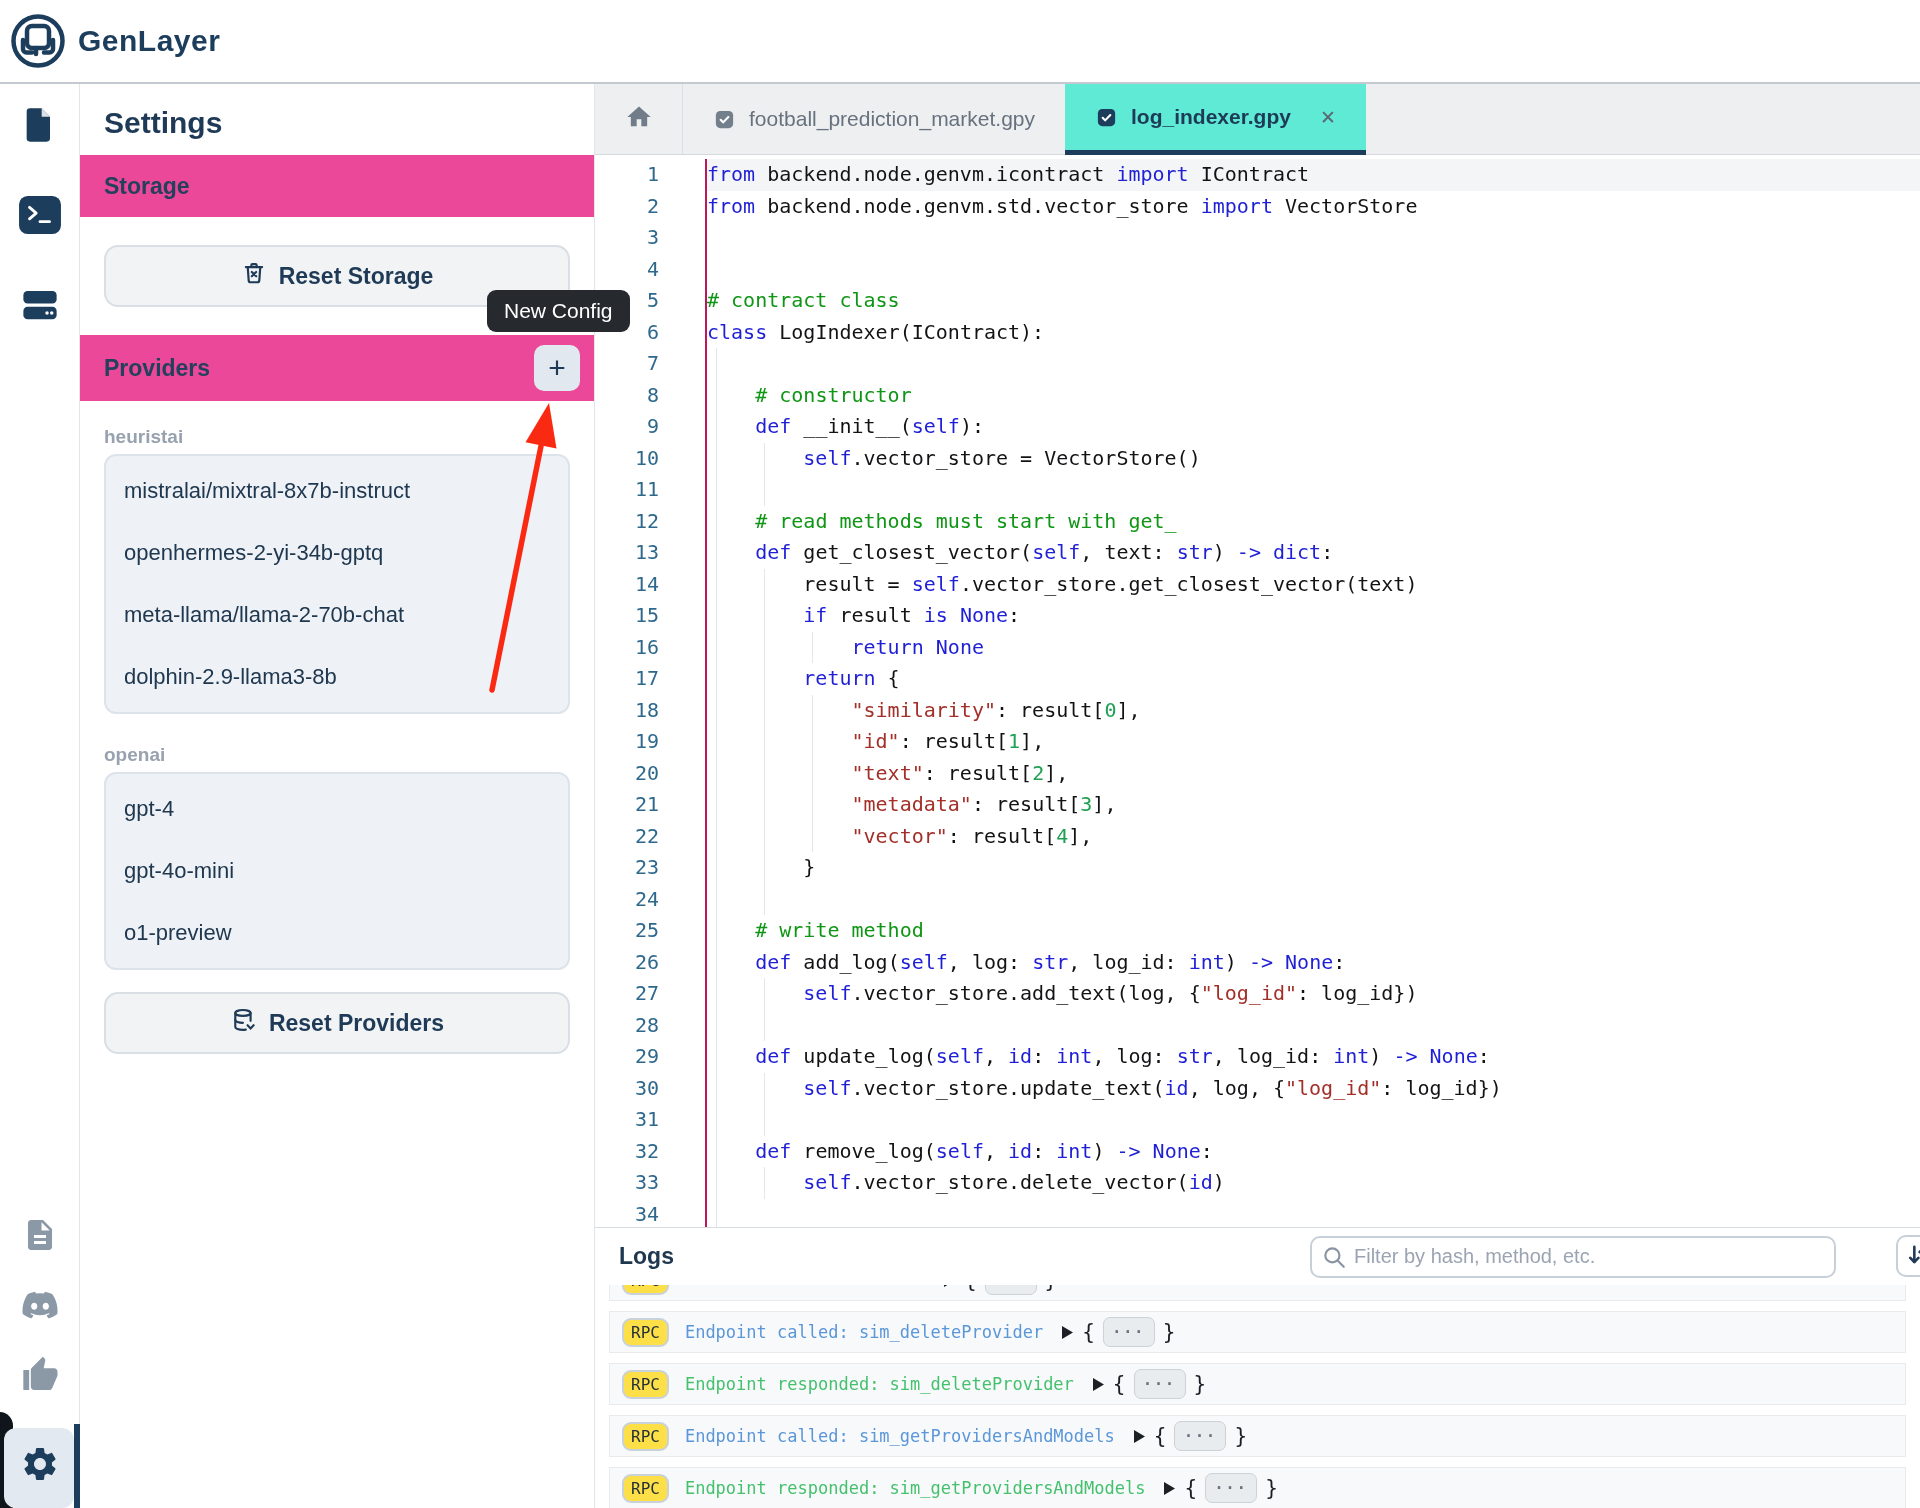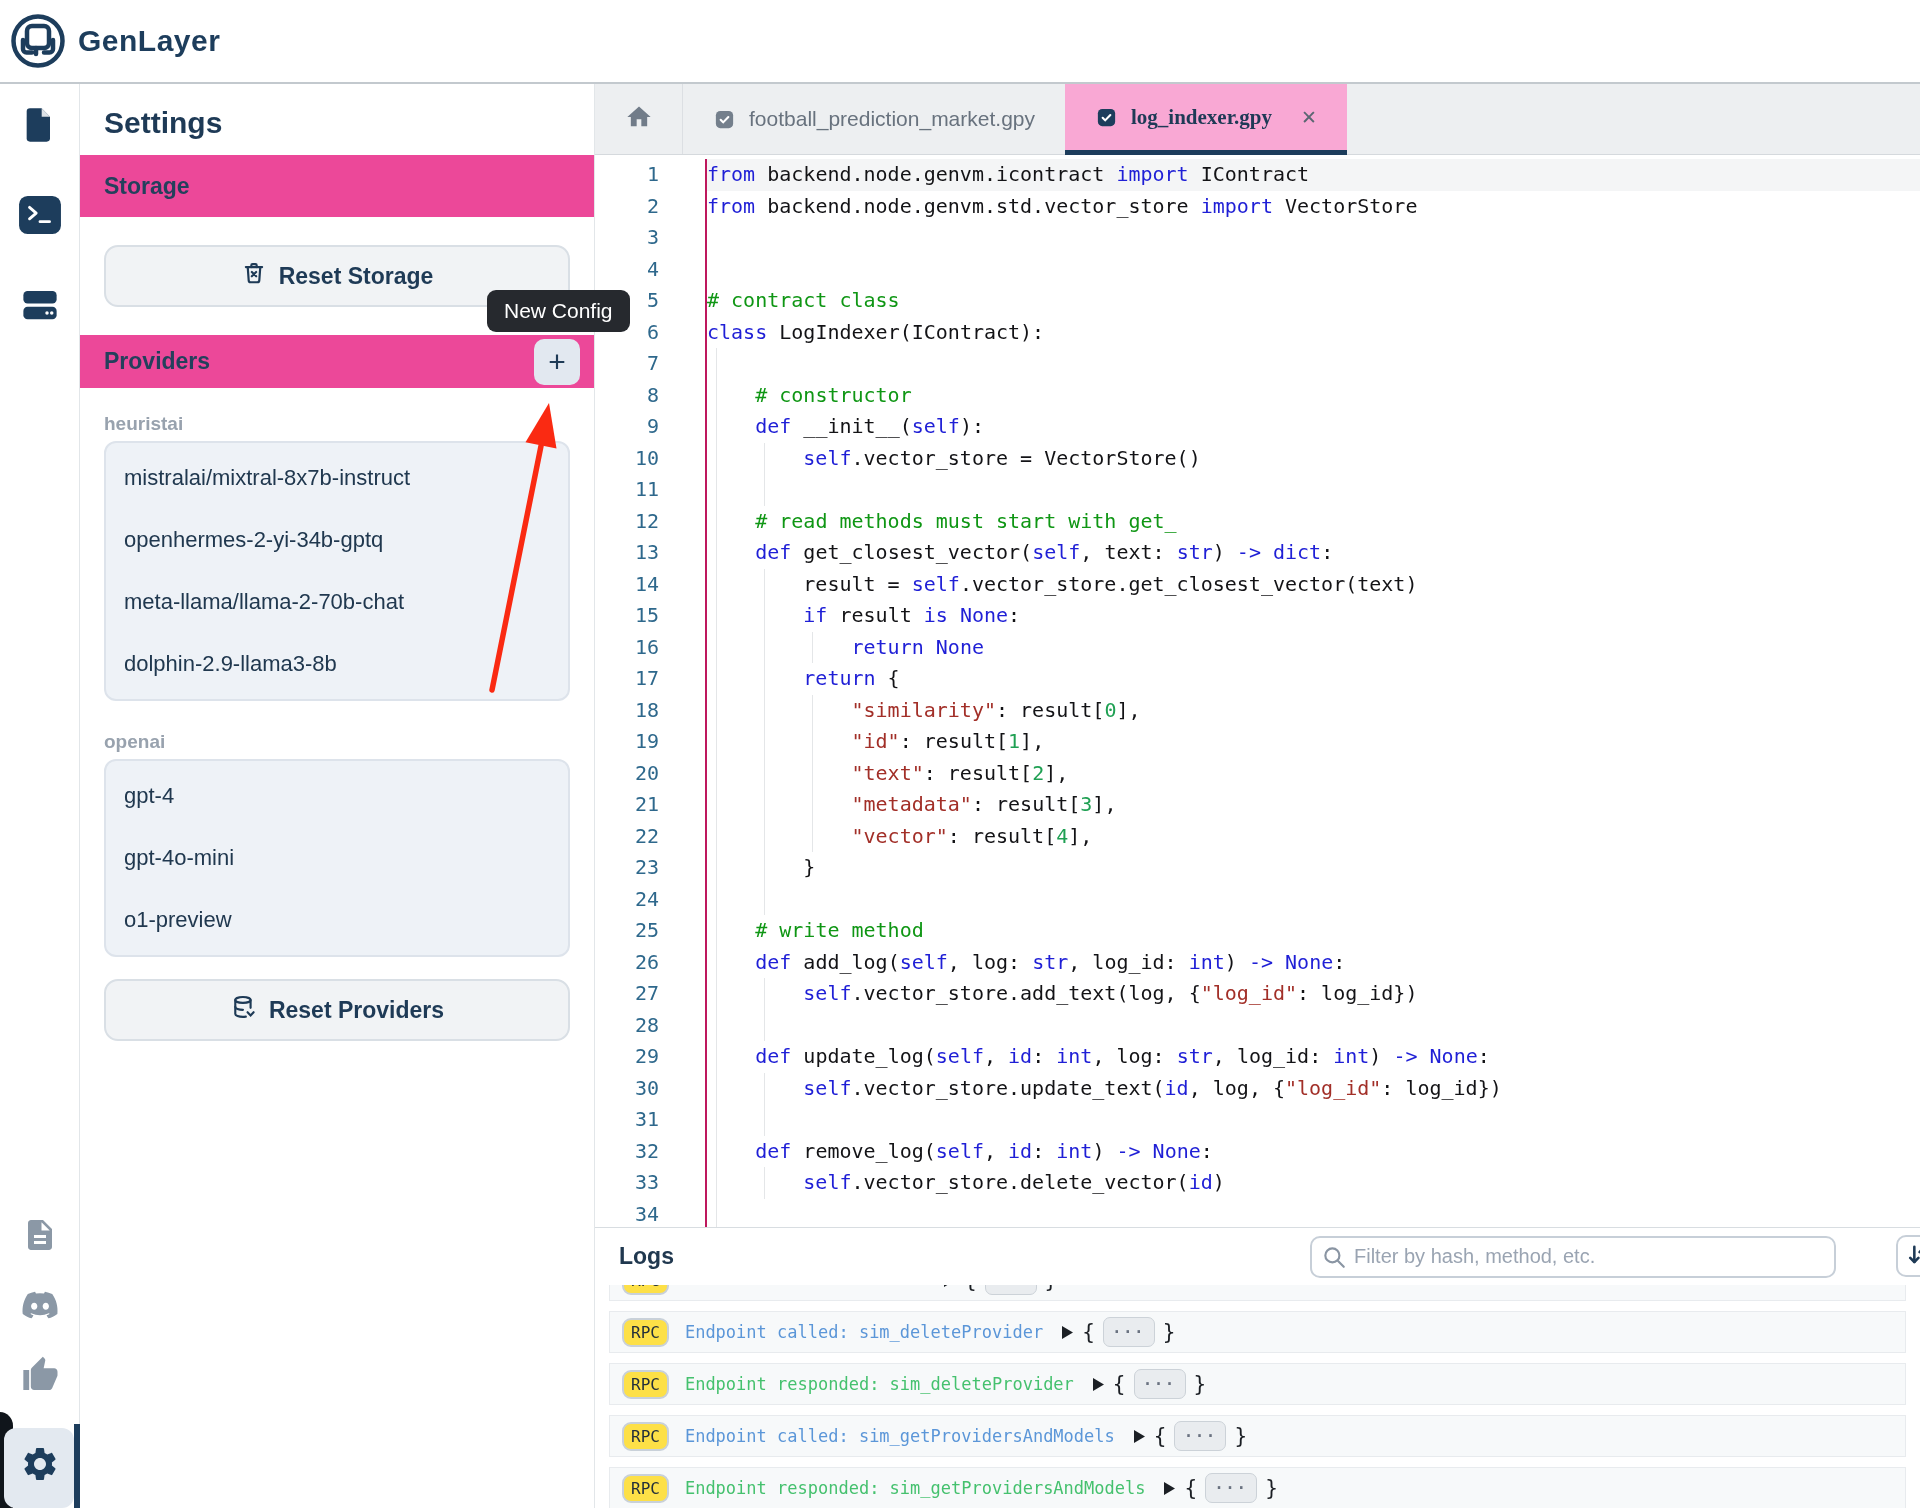--- a/index.html
+++ b/index.html
@@ -20,39 +20,39 @@
   .rail-btn { width:46px; height:46px; display:flex; align-items:center; justify-content:center; cursor:pointer; }
   .rail-item-active { position:relative; width:80px; height:84px; display:flex; align-items:center; justify-content:center; }
   .rail-item-active .active-bg { position:absolute; left:4px; top:4px; right:6px; bottom:0; background:#e3e9f0; border-radius:12px; }
   .rail-item-active .active-bar { position:absolute; right:-1px; top:0; bottom:0; width:7px; background:var(--brand_navy,#1d3d5c); }
   .dark-corner { position:absolute; left:-14px; top:1328px; width:27px; height:190px; background:#10151b; border-radius:14px; }
 
   
   .settings { position:relative; width:515px; flex:0 0 auto; border-right:1px solid #e2e6e9; background:#fff; }
   .s-title { padding:22px 24px 14px 24px; font-size:30px; font-weight:700; color:#1e3a56; height:71px; }
   .s-band { height:62px; background:#ec4899; display:flex; align-items:center; padding:0 14px 0 24px; font-size:23px; font-weight:600; color:#24405c; }
-  .s-band.providers { height:53px; justify-content:space-between; }
+  .s-band.providers { height:66px; justify-content:space-between; }
   .btn { display:flex; align-items:center; justify-content:center; gap:12px; margin:28px 24px; height:62px; width:calc(100% - 48px);
          background:#f1f3f5; border:2px solid #d9dfe5; border-radius:14px; font-size:23px; font-weight:700; color:#1e3a56; cursor:pointer; font-family:"Liberation Sans",sans-serif; }
   .plus-btn { width:46px; height:46px; border:none; border-radius:10px; background:#e2e8f0; color:#1e3a56; font-size:30px; font-weight:500; line-height:1; cursor:pointer; display:flex; align-items:center; justify-content:center; }
   .pg-wrap { margin-top:25px; }
   .pg-label { margin:30px 24px 6px 24px; font-size:19px; font-weight:700; color:#98a2ae; }
   .pg-wrap > .pg-label:first-child { margin-top:0; }
   .pg-card { margin:0 24px; background:#eef2f7; border:2px solid #dde3eb; border-radius:12px; padding:4px 0; }
   .pg-item { height:62px; display:flex; align-items:center; padding-left:18px; font-size:22px; color:#20384f; cursor:pointer; }
   .tooltip { position:absolute; left:407px; top:206px; background:#26292e; color:#fff; font-size:21px; padding:9px 17px; border-radius:9px; z-index:30; white-space:nowrap; }
   .arrow-overlay { position:absolute; left:0; top:0; width:515px; height:1424px; pointer-events:none; z-index:20; }
 
   
   .work { flex:1; min-width:0; display:flex; flex-direction:column; background:#fff; }
   .tabbar { height:71px; flex:0 0 auto; background:#edeff1; border-bottom:1px solid #d5d9dd; display:flex; align-items:stretch; }
   .home-cell { width:88px; display:flex; align-items:center; justify-content:center; border-right:1px solid #dcdfe3; cursor:pointer; }
   .tab { display:flex; align-items:center; gap:13px; padding:12px 30px; font-size:21px; color:#68727e; cursor:pointer; }
   .tab .tab-icon { color:#747f8c; display:flex; }
-  .tab.active { background:#f9a8d4; color:#1e3a56; font-weight:600; border-bottom:5px solid #1d3d5c; margin-bottom:-1px;font-family:Liberation Serif, serif; }
+  .tab.active { background:#5eead4; color:#1e3a56; font-weight:600; border-bottom:5px solid #1d3d5c; margin-bottom:-1px; }
   .tab.active .tab-icon { color:#1d3d5c; }
   .tab-close { margin-left:16px; font-size:19px; color:#5b6672; font-weight:400; cursor:pointer; }
 
   
   .editor { flex:1; overflow:hidden; padding-top:4px; background:#fff; }
   .line { display:flex; height:31.5px; font-family:"DejaVu Sans Mono",monospace; font-size:20px; line-height:31.5px; white-space:pre; }
   .ln { width:110px; flex:0 0 auto; text-align:right; padding-right:46px; color:var(--line_number_blue,#2e688c); }
   .lc { position:relative; flex:1; border-left:2px solid #be185d; color:#131316; }
   .line.cur .lc { background:#f4f5f6; }
   .guide { position:absolute; top:0; bottom:0; width:1px; background:#e4e6e8; }

